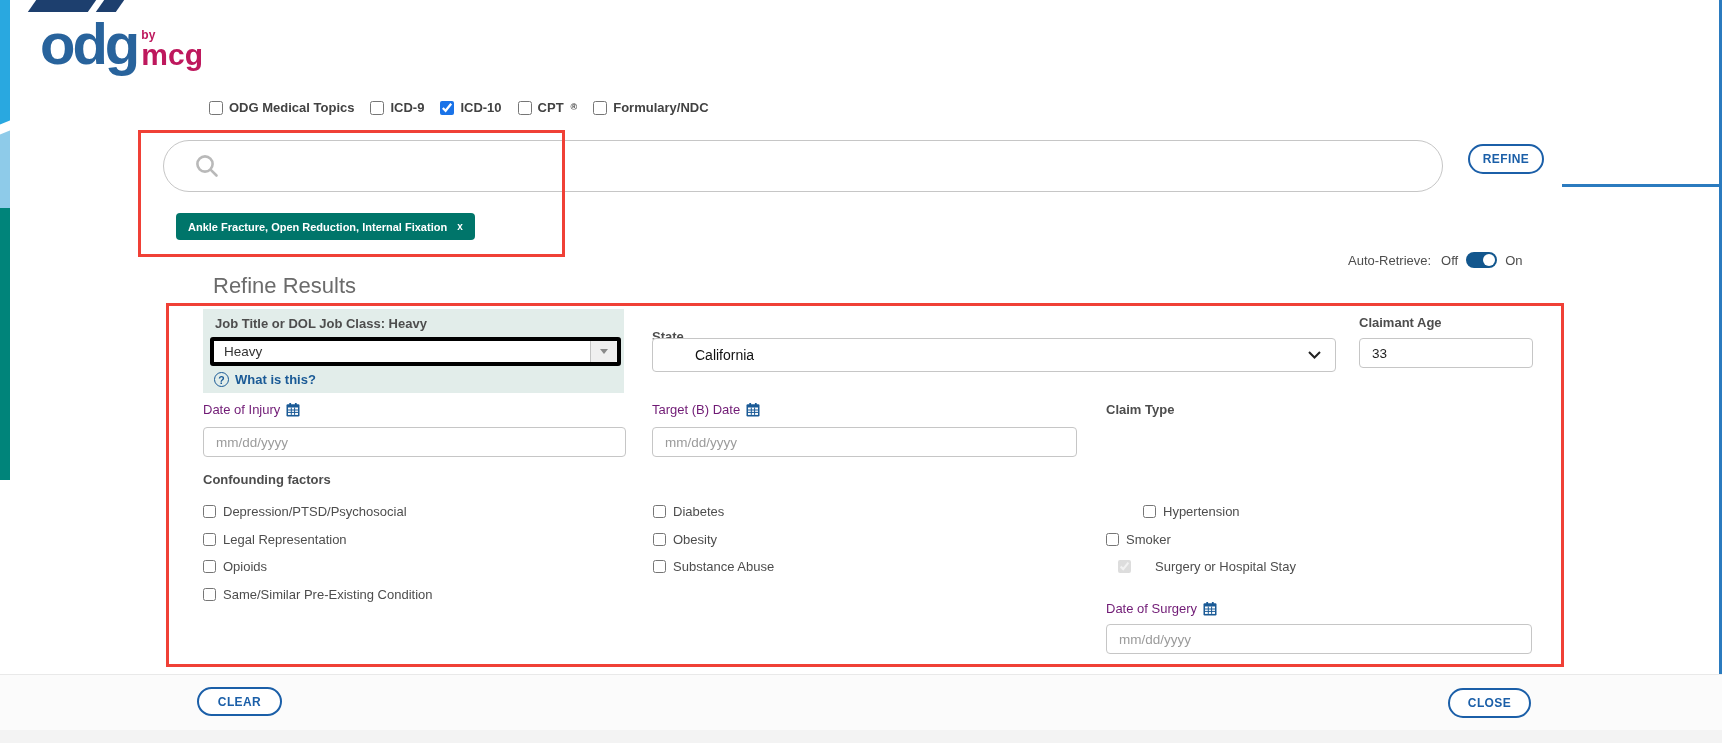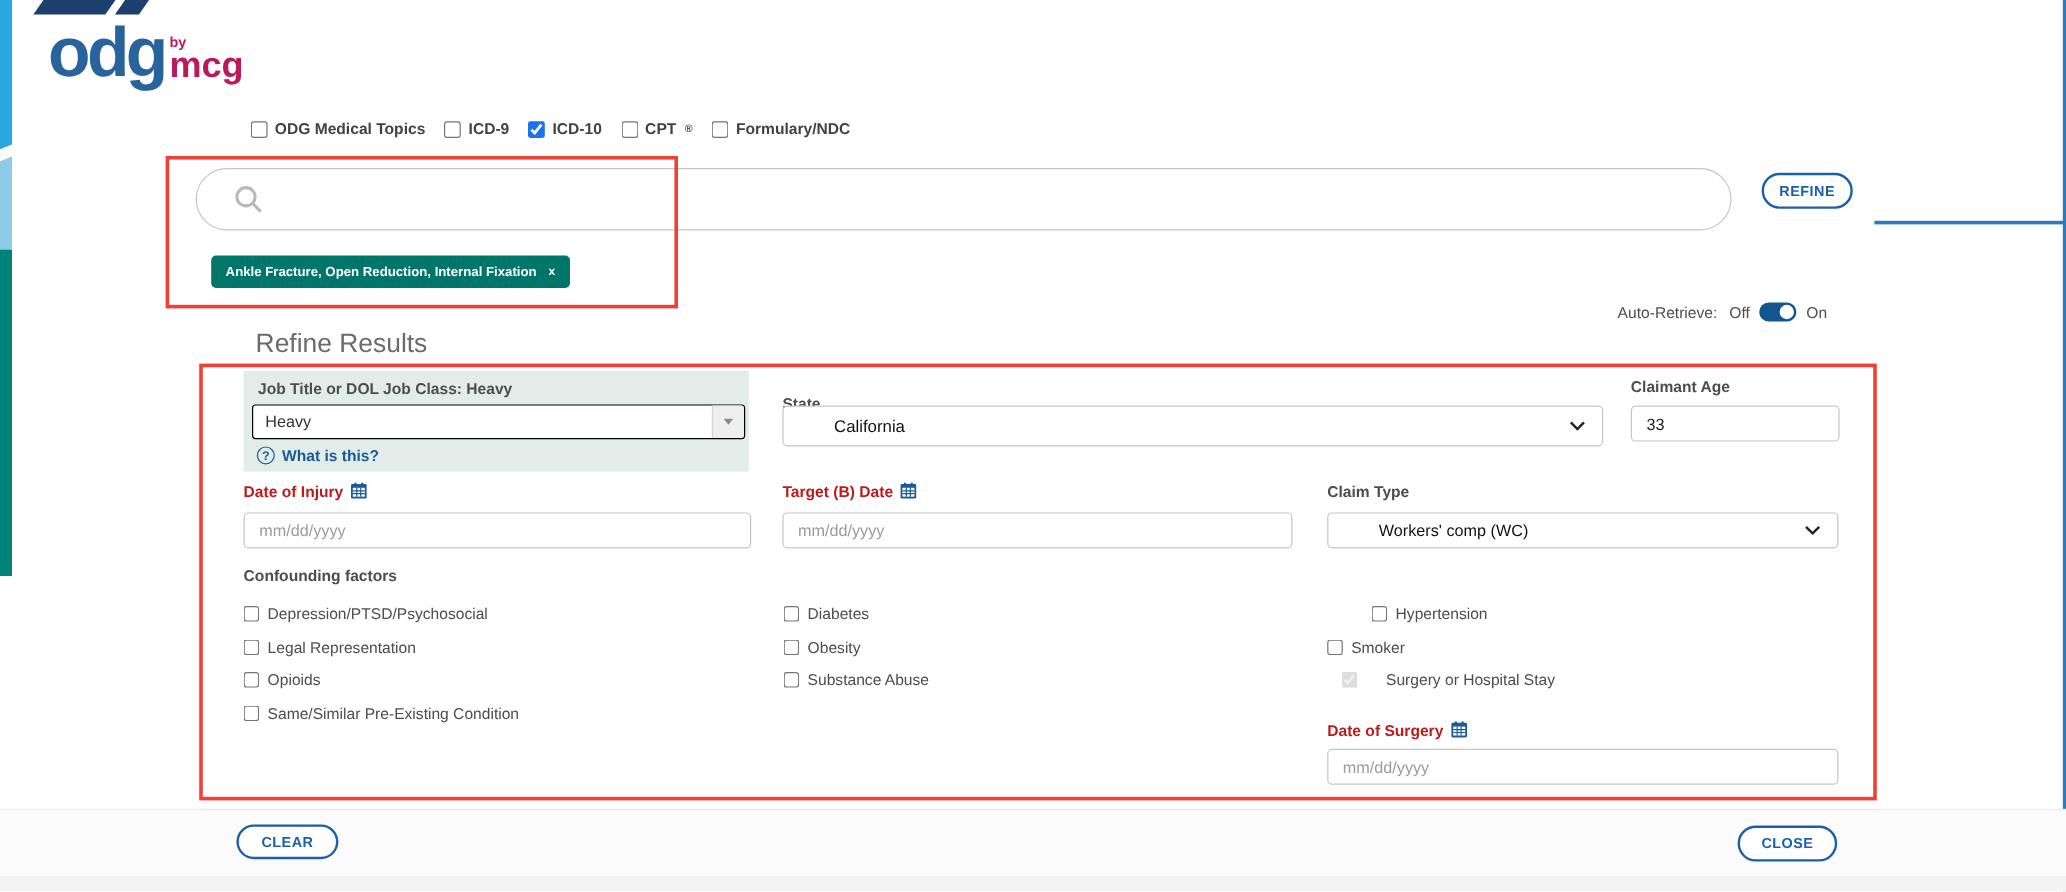--- a/index.html
+++ b/index.html
@@ -48,22 +48,22 @@
 
   
   .rr-title{left:213px;top:273px;font-size:22px;color:#6b6b6b;}
   .auto-ret{left:1348px;top:252px;display:flex;align-items:center;gap:8px;font-size:13px;color:#4d4d4d;}
   .auto-ret .lab{margin-right:2px;}
   .toggle{width:31px;height:16px;border-radius:9px;background:#12568d;position:relative;cursor:pointer;}
   .knob{position:absolute;right:2px;top:2px;width:12px;height:12px;border-radius:50%;background:#fff;}
 
   .job-panel{left:203px;top:309px;width:421px;height:84px;background:#e2edea;}
   .field-label{font-size:13px;font-weight:bold;color:#4d4d4d;white-space:nowrap;}
-  .blue-label{font-size:13px;font-weight:bold;color:#b91c1c;display:flex;gap:6px;white-space:nowrap;}
-  .combo{left:210px;top:337px;width:411px;height:29px;display:flex;box-sizing:border-box;border:1px solid #000000;border-radius:3px;background:#fff;}
+  .blue-label{font-size:13px;font-weight:normal;color:#701a75;display:flex;align-items:center;gap:6px;white-space:nowrap;}
+  .combo{left:210px;top:337px;width:411px;height:29px;display:flex;box-sizing:border-box;border:4px solid #000000;border-radius:3px;background:#fff;}
   .combo input{flex:1;border:none;outline:none;font-size:13.5px;color:#333;padding:0 10px;font-family:inherit;background:transparent;}
   .combo .arrow-seg{width:26px;background:#efefef;border-left:1px solid #c3c3c3;display:flex;align-items:center;justify-content:center;border-radius:0 3px 3px 0;cursor:pointer;}
   .tri-down{width:0;height:0;border-left:4px solid transparent;border-right:4px solid transparent;border-top:5px solid #8a8a8a;}
   .help-link{left:214px;top:372px;display:flex;align-items:center;gap:6px;cursor:pointer;}
   .qicon{width:15px;height:15px;border:1.6px solid #1a5a96;border-radius:50%;font-size:10.5px;font-weight:bold;color:#1a5a96;display:flex;align-items:center;justify-content:center;box-sizing:border-box;}
   .help-txt{font-size:13px;font-weight:bold;color:#1a5a96;}
 
   .text-input{border:1px solid #c6c6c6;border-radius:4px;font-size:13.5px;color:#222;padding:0 12px;background:#fff;box-sizing:border-box;font-family:inherit;outline:none;}
   .text-input::placeholder{color:#9b9b9b;}
   .select-box{border:1px solid #c6c6c6;border-radius:4px;background:#fff;display:flex;align-items:center;justify-content:space-between;padding:0 14px;box-sizing:border-box;cursor:pointer;}
@@ -208,26 +208,20 @@
           <line x1="5.3" y1="4.5" x2="5.3" y2="11.9"></line>
           <line x1="8.6" y1="4.5" x2="8.6" y2="11.9"></line>
           <line x1="2" y1="7" x2="12" y2="7"></line>
           <line x1="2" y1="9.4" x2="12" y2="9.4"></line>
         </g>
       </svg>
   </div>
   <input class="abs text-input" style="left: 652px; top: 427px; width: 425px; height: 30px;" type="text" placeholder="mm/dd/yyyy">
 
   <div class="abs field-label" style="left:1106px;top:402px;">Claim Type</div>
-  <div class="abs select-box" style="left:1106px;top:427px;width:426px;height:30px;">
-    <span class="val">Workers' comp (WC)</span>
-    <svg width="13" height="8" viewBox="0 0 13 8" fill="none" stroke="#222" stroke-width="2">
-        <polyline points="1,1 6.5,6.5 12,1"></polyline>
-      </svg>
-  </div>
 
   <div class="abs field-label" style="left:203px;top:472px;">Confounding factors</div>
 
   <label class="cb" style="left:203px;top:504px;">
     <input type="checkbox" style="">
     <span>Depression/PTSD/Psychosocial</span>
   </label>
   <label class="cb" style="left:203px;top:532px;">
     <input type="checkbox" style="">
     <span>Legal Representation</span>

